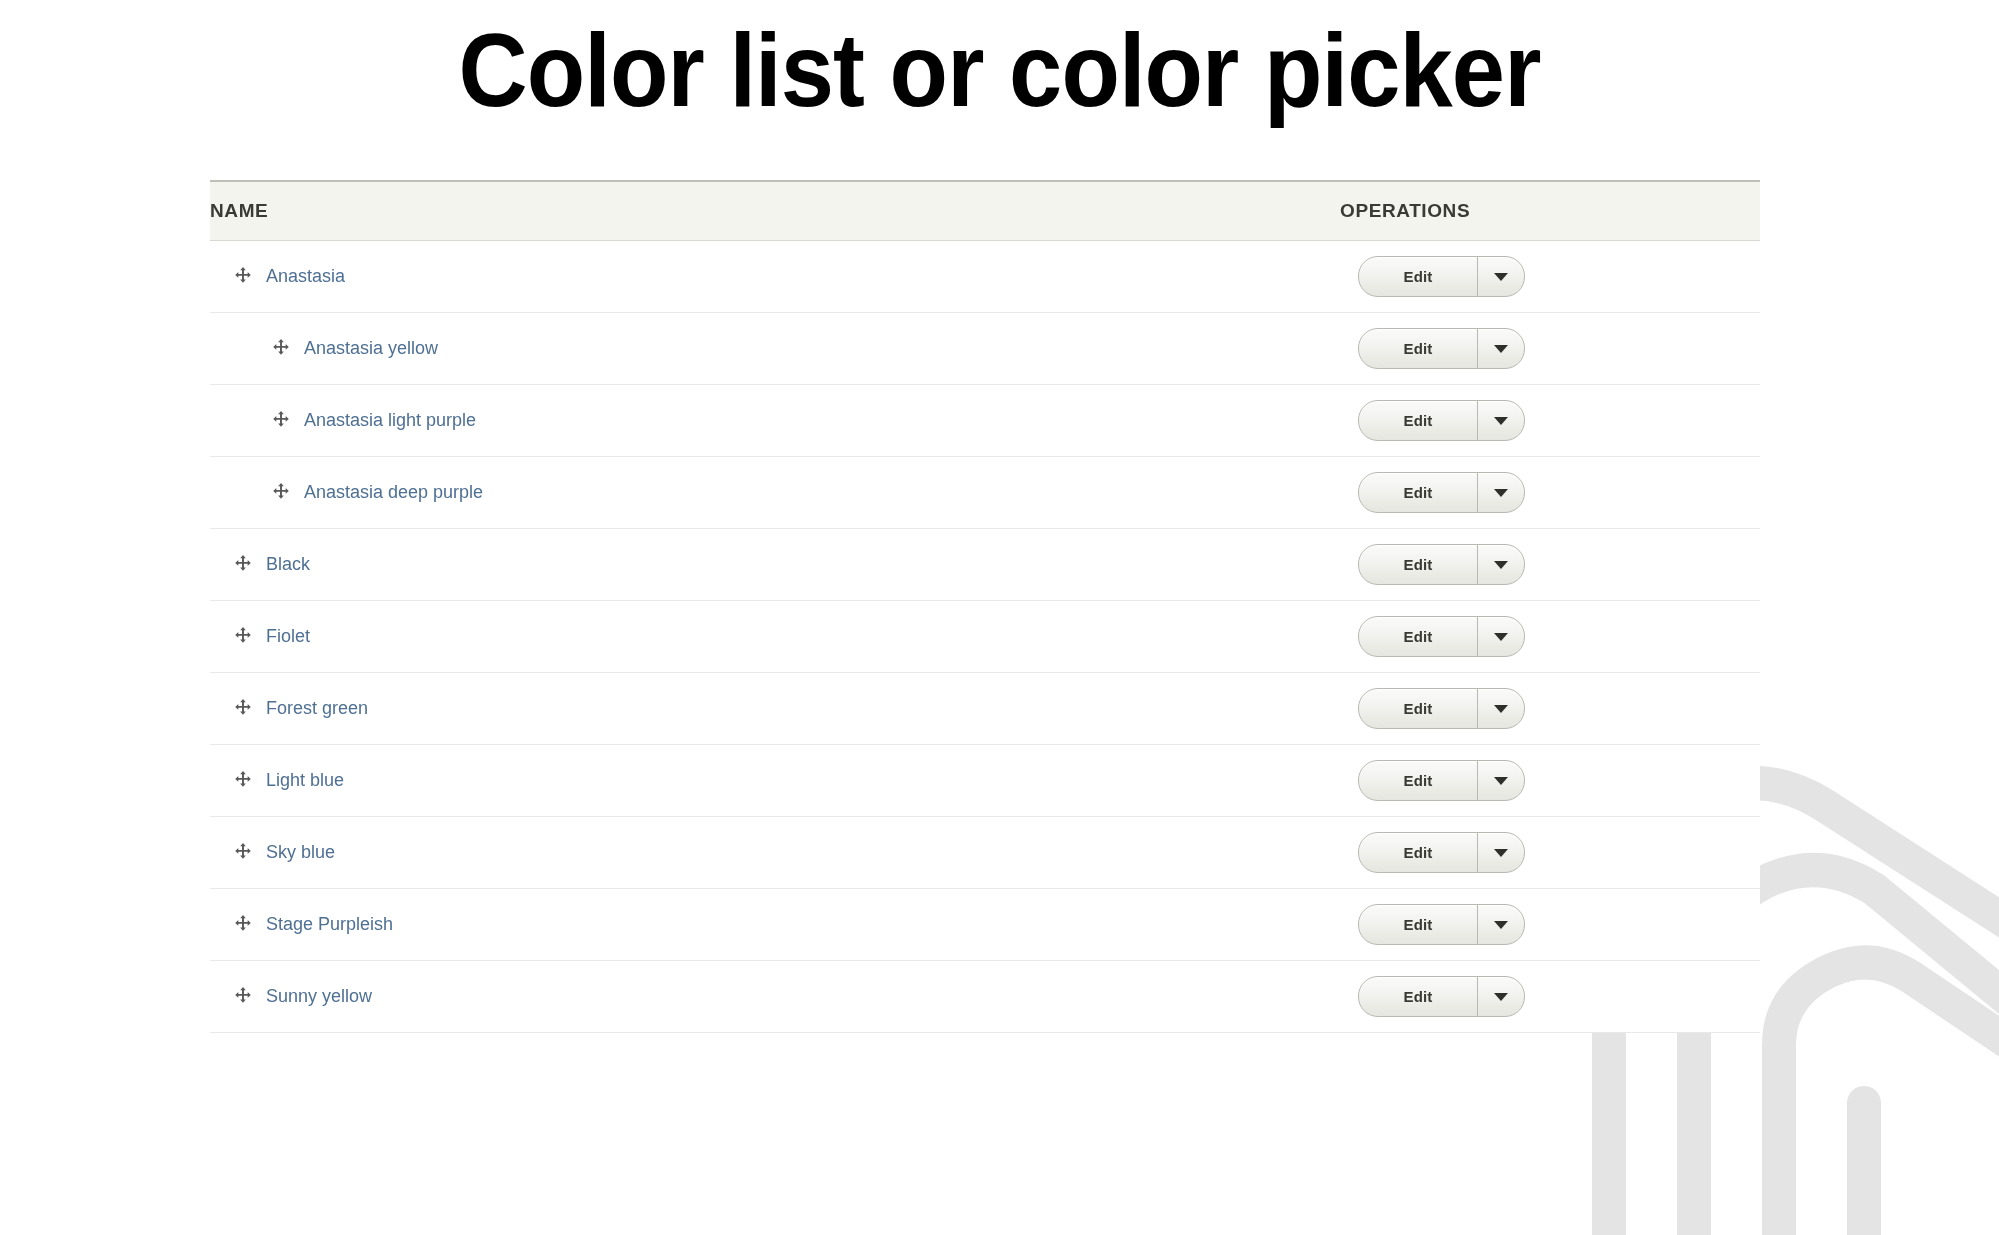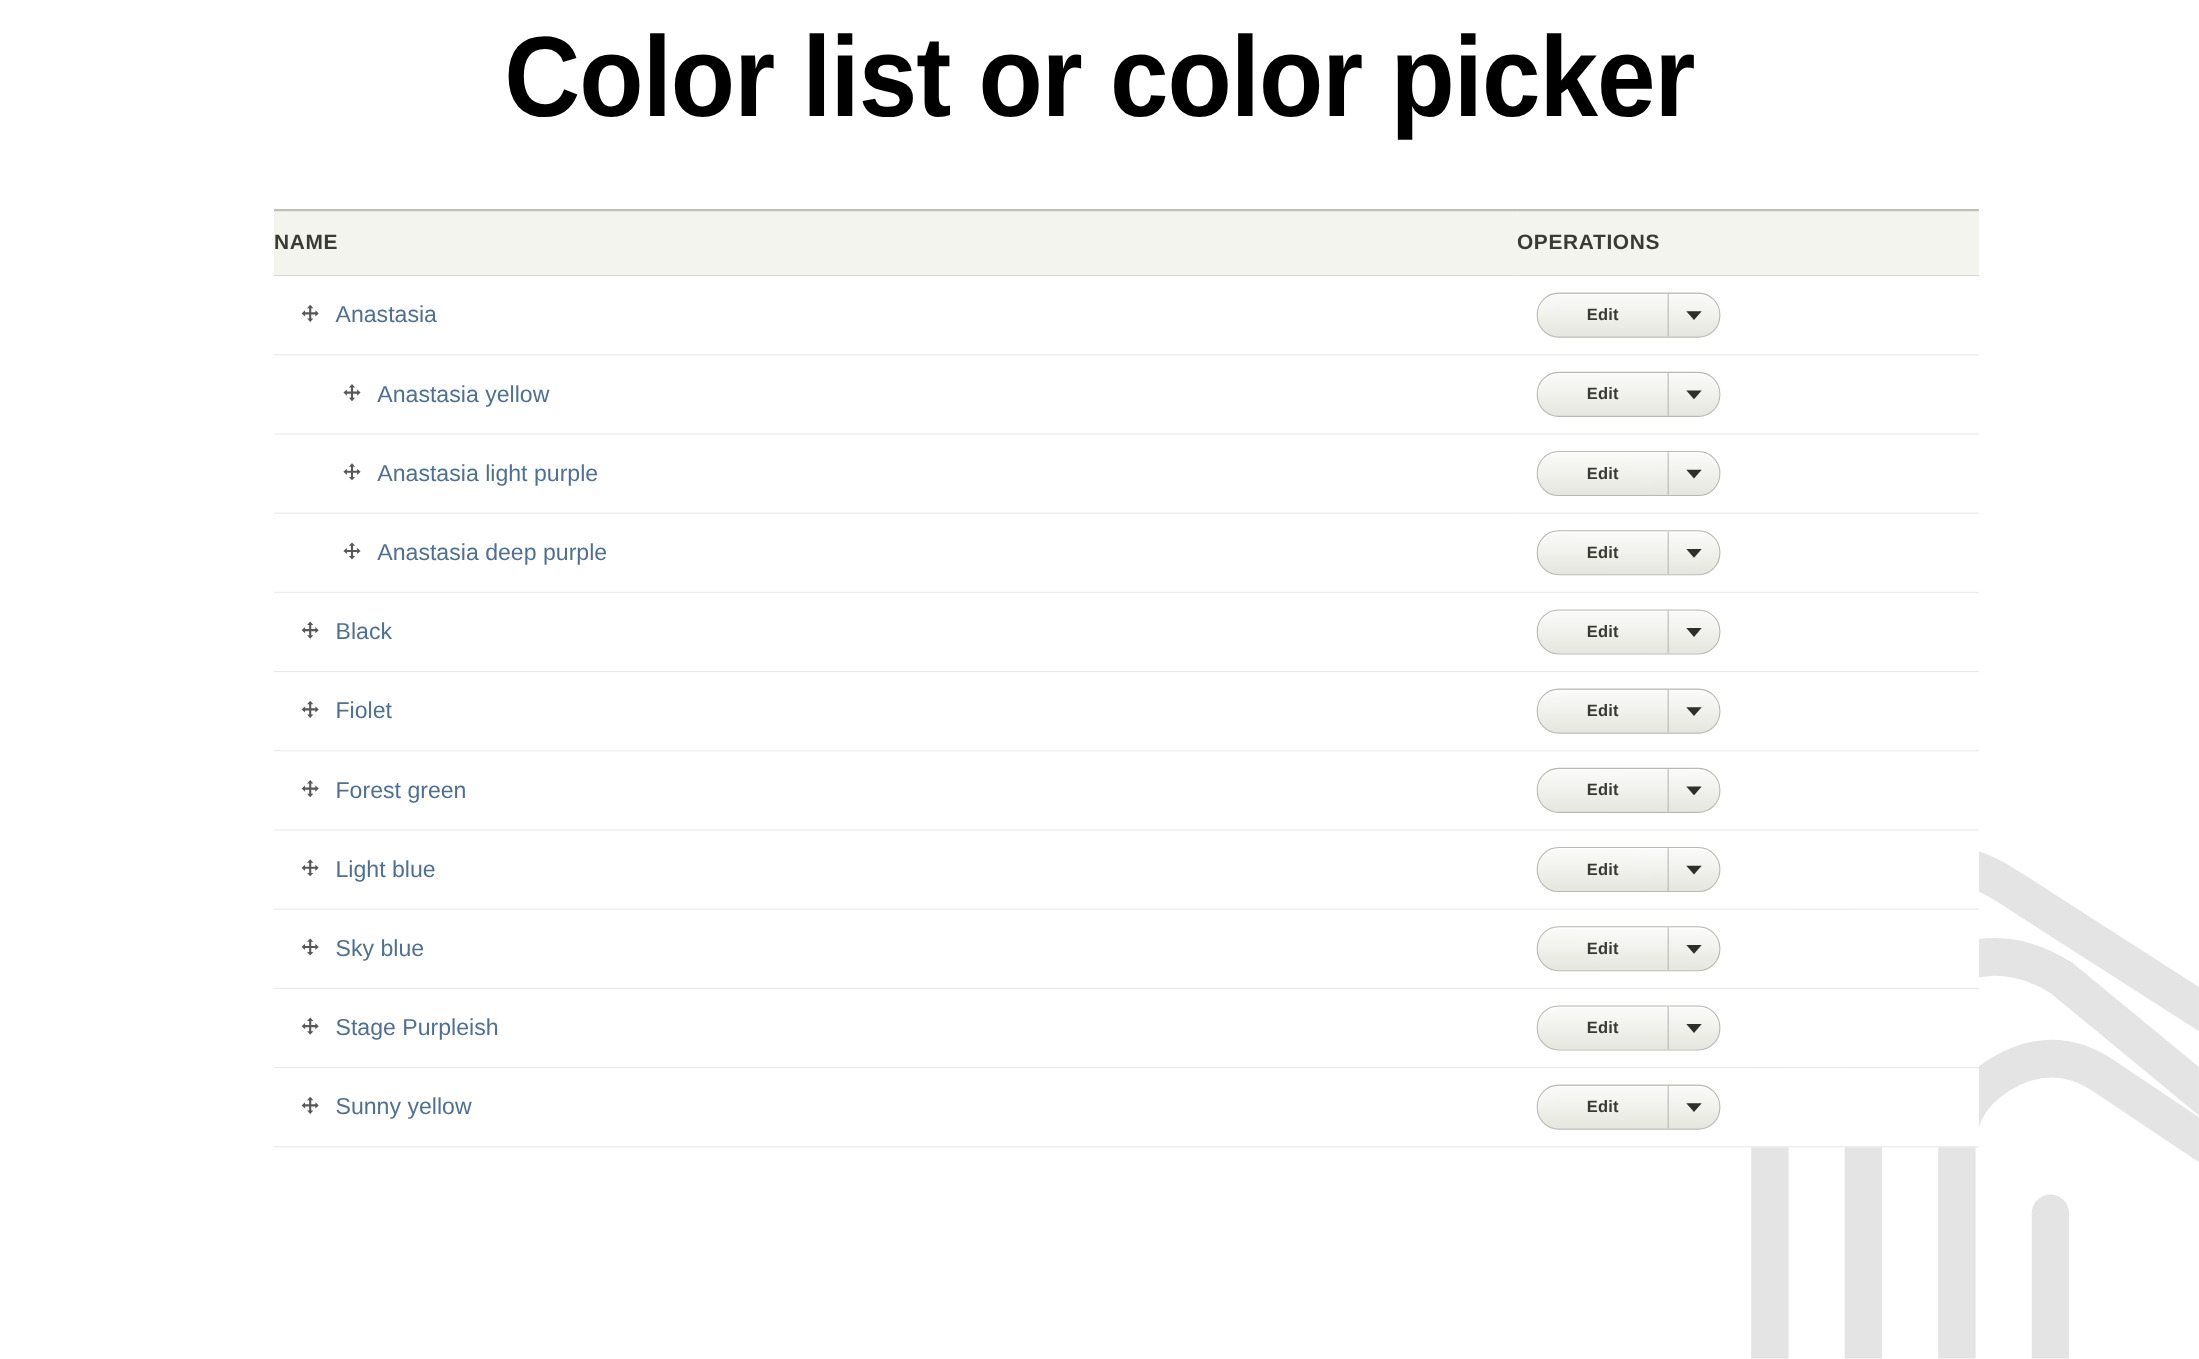--- a/index.html
+++ b/index.html
@@ -44,24 +44,23 @@
     transform: scaleX(0.92);
     transform-origin: 50% 50%;
     z-index: 3;
     white-space: nowrap;
   }
 
   
   .table-wrap {
     position: absolute;
     left: 210px;
-    top: 190px;
+    top: 180px;
     width: 1550px;
     z-index: 2;
-    margin-left: 39px;
   }
   table.color-table {
     width: 100%;
     border-collapse: collapse;
     table-layout: fixed;
   }
   table.color-table thead th {
     background: #f4f4ef;
     border-top: 2px solid #bfbfb9;
     border-bottom: 1px solid #d8d8d2;
@@ -101,21 +100,21 @@
   .drag-icon {
     width: 22px;
     height: 22px;
     flex: 0 0 22px;
     color: #585858;
     display: inline-block;
   }
   .drag-icon svg { display: block; width: 22px; height: 22px; }
 
   .row-link {
-    font-size: 21px;
+    font-size: 18px;
     color: #4f7093;
     text-decoration: none;
     font-family: "Liberation Sans", sans-serif;
     white-space: nowrap;
   }
 
   
   .ops-cell-inner {
     display: flex;
     align-items: center;

